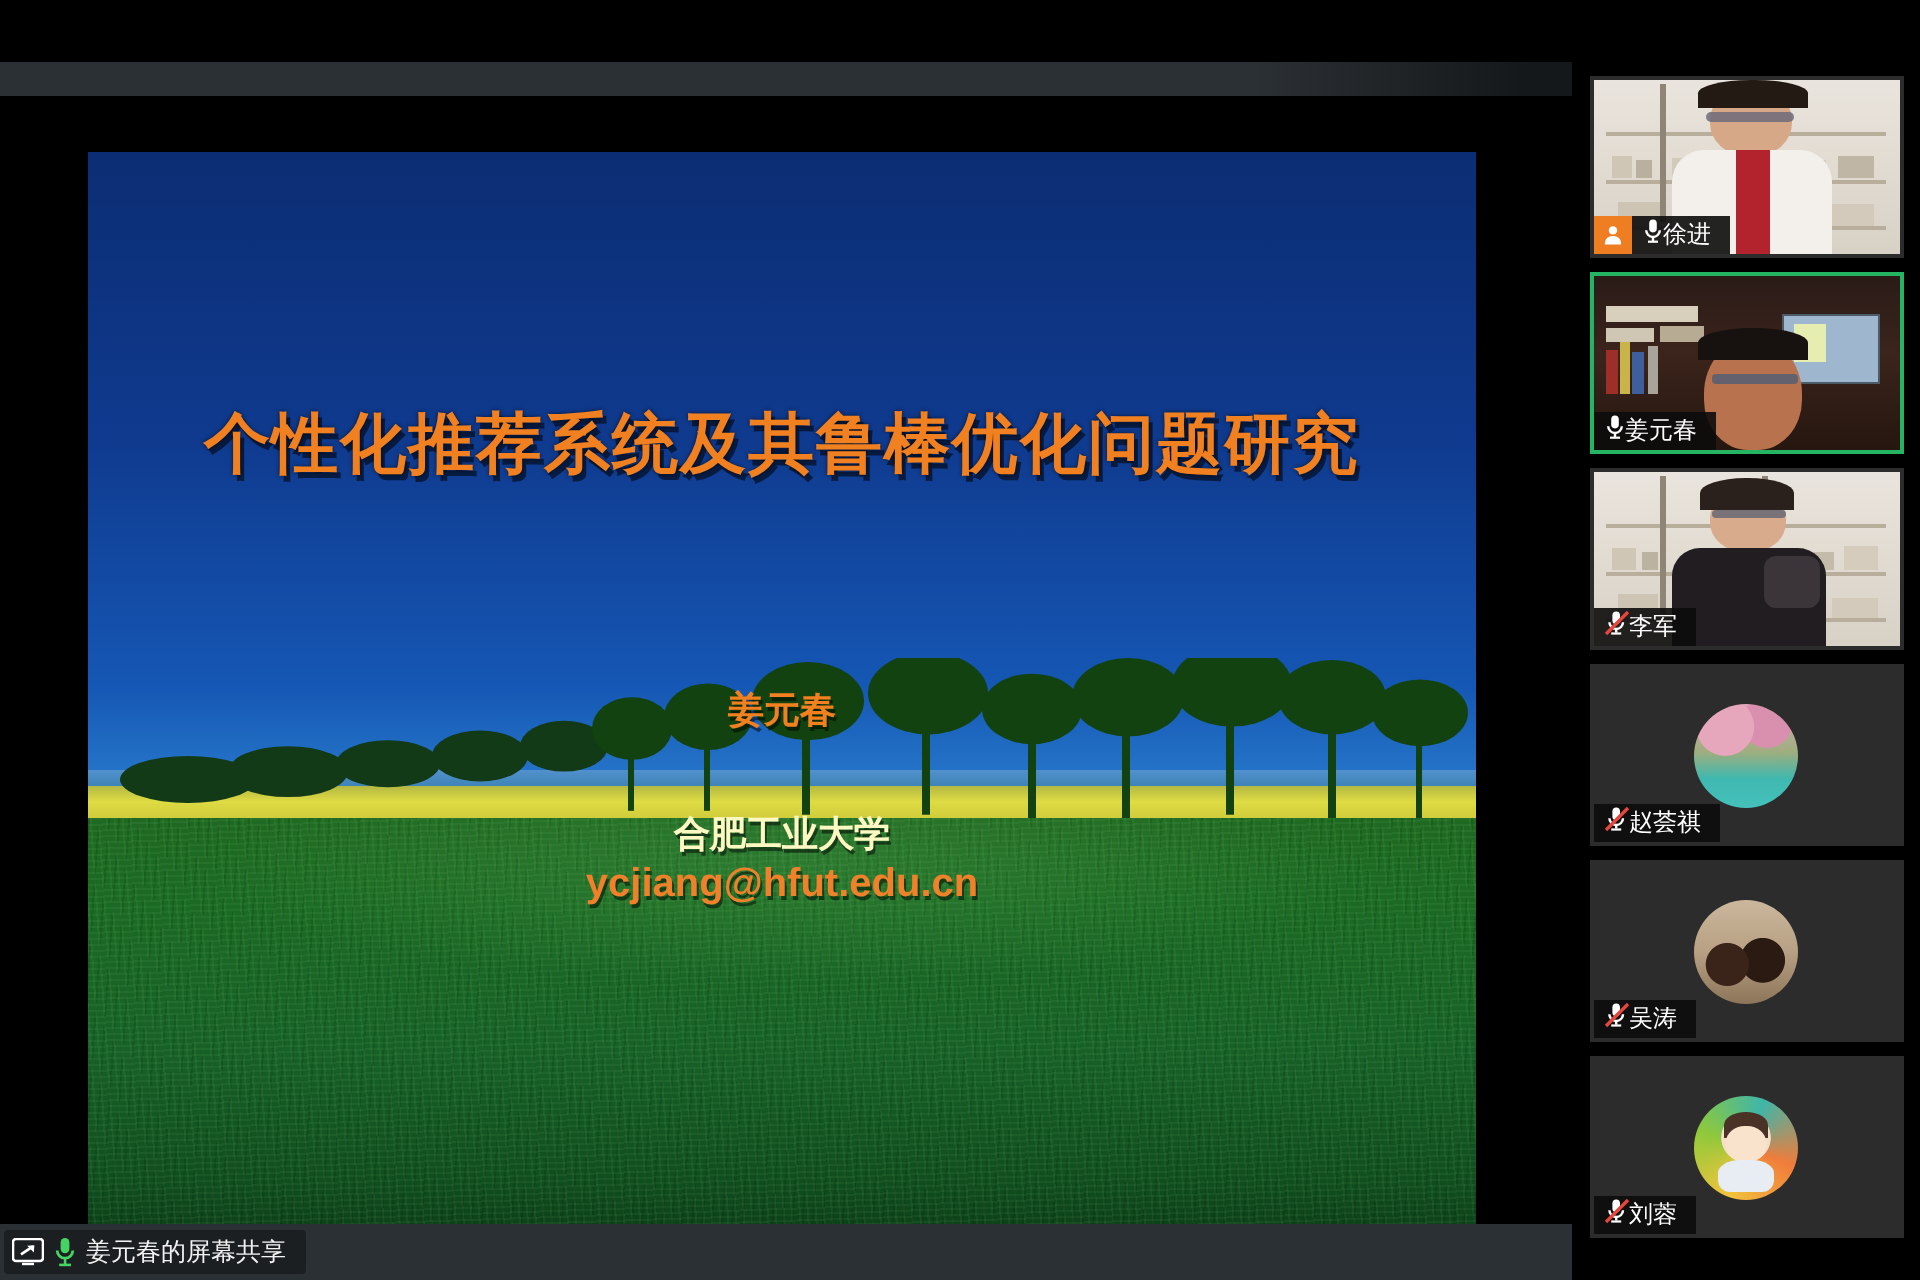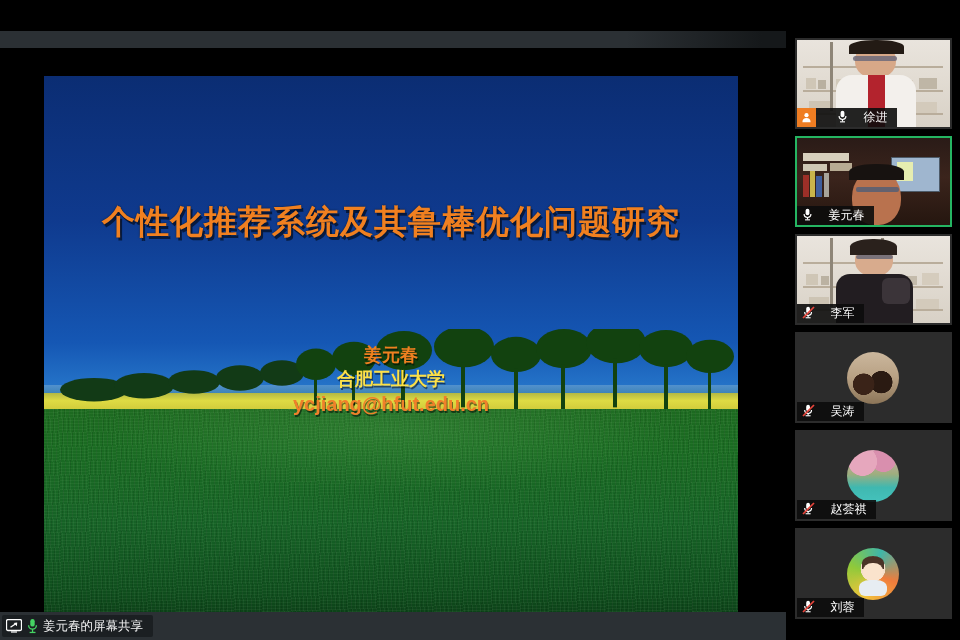--- a/index.html
+++ b/index.html
@@ -140,23 +140,24 @@
     position: absolute; left: 0; top: 48.5%;
     width: 100%;
     text-align: center;
   }
   .slide-author {
     font-size: 18px; font-weight: bold; color: #f08020;
     text-shadow: 1px 2px 0 rgba(0,0,0,.5);
     line-height: 1.34;
   }
   .slide-org {
-    font-size: 18px; font-weight: bold; color: #fde047;
+    font-size: 18px; font-weight: bold; color: #fef9c3;
     text-shadow: 1px 2px 0 rgba(0,0,0,.5);
     line-height: 1.34;
+    margin-top: 38px;
   }
   .slide-email {
     font-size: 20px; font-weight: bold; color: #f0802a;
     text-shadow: 1px 2px 0 rgba(0,0,0,.5);
     line-height: 1.34;
   }
   .slide-date {
     position: absolute; left: 0; top: 84%;
     width: 100%;
     text-align: center;
@@ -227,21 +228,21 @@
   }
   .bg-shelf-dark {
     background: linear-gradient(180deg, #2a1b17 0%, #3b241c 45%, #25160f 100%);
   }
   .bg-person-head {
     position: absolute; border-radius: 50% 50% 45% 45%;
   }
 
   .tile-label {
     position: absolute; left: 0; bottom: 0;
-    display: flex; align-items: center; gap: 16px;
+    display: flex; align-items: center; gap: 0;
     height: 19px;
     padding: 0 7px 0 0;
     background: rgba(12,12,12,.9);
   }
   .host-badge {
     width: 19px; height: 19px;
     background: #ef7d22;
     display: flex; align-items: center; justify-content: center;
     flex: 0 0 auto;
   }
@@ -475,51 +476,51 @@
             <rect x="3.6" y="11.2" width="5" height="1.1" fill="#fff"></rect>
             <path d="M1 12 L12 1" stroke="#e8453c" stroke-width="1.7" fill="none"></path>
           </svg>
         </span>
         <span class="nm">李军</span>
       </div>
     </div>
 
     <div class="tile">
       <div class="tile-video" style="background:#2c2c2c">
-        <div class="avatar av-dogs"></div>
+        <div class="avatar av-nature"></div>
       </div>
       <div class="tile-label">
         <span class="mic">
           <svg width="13" height="13" viewBox="0 0 13 13" aria-hidden="true">
             <rect x="4.2" y="0.8" width="3.8" height="6.4" rx="1.9" fill="#fff"></rect>
             <path d="M2.7 6.1 a3.4 3.4 0 0 0 6.8 0" stroke="#fff" stroke-width="1.2" fill="none"></path>
             <rect x="5.5" y="9.1" width="1.2" height="2.2" fill="#fff"></rect>
             <rect x="3.6" y="11.2" width="5" height="1.1" fill="#fff"></rect>
             <path d="M1 12 L12 1" stroke="#e8453c" stroke-width="1.7" fill="none"></path>
           </svg>
         </span>
-        <span class="nm">吴涛</span>
+        <span class="nm">赵荟祺</span>
       </div>
     </div>
 
     <div class="tile">
       <div class="tile-video" style="background:#2c2c2c">
-        <div class="avatar av-nature"></div>
+        <div class="avatar av-dogs"></div>
       </div>
       <div class="tile-label">
         <span class="mic">
           <svg width="13" height="13" viewBox="0 0 13 13" aria-hidden="true">
             <rect x="4.2" y="0.8" width="3.8" height="6.4" rx="1.9" fill="#fff"></rect>
             <path d="M2.7 6.1 a3.4 3.4 0 0 0 6.8 0" stroke="#fff" stroke-width="1.2" fill="none"></path>
             <rect x="5.5" y="9.1" width="1.2" height="2.2" fill="#fff"></rect>
             <rect x="3.6" y="11.2" width="5" height="1.1" fill="#fff"></rect>
             <path d="M1 12 L12 1" stroke="#e8453c" stroke-width="1.7" fill="none"></path>
           </svg>
         </span>
-        <span class="nm">赵荟祺</span>
+        <span class="nm">吴涛</span>
       </div>
     </div>
 
     <div class="tile">
       <div class="tile-video" style="background:#2c2c2c">
         <div class="avatar av-cartoon">
           <div class="c-hair"></div>
           <div class="c-face"></div>
           <div class="c-body"></div>
         </div>

